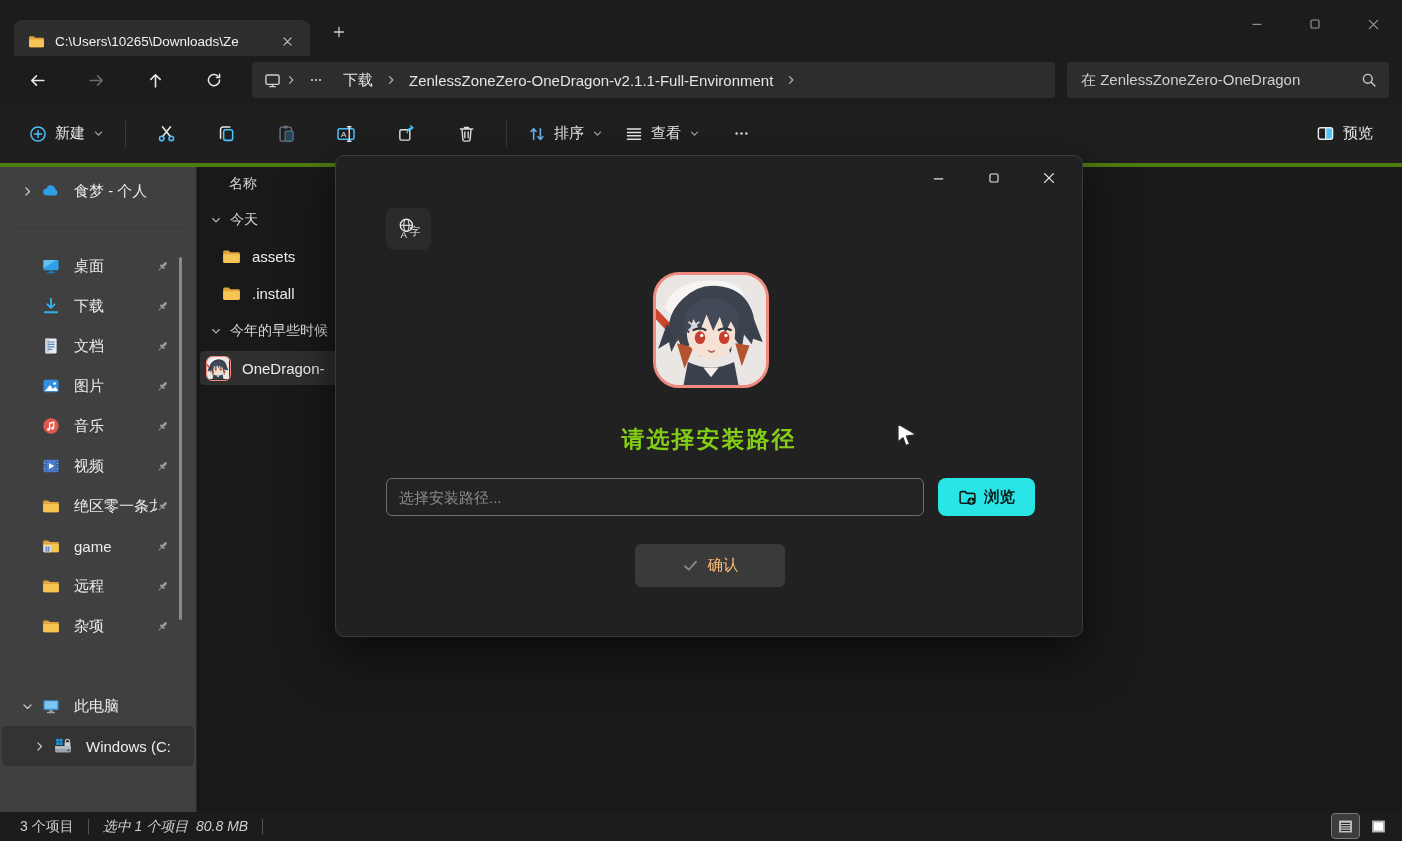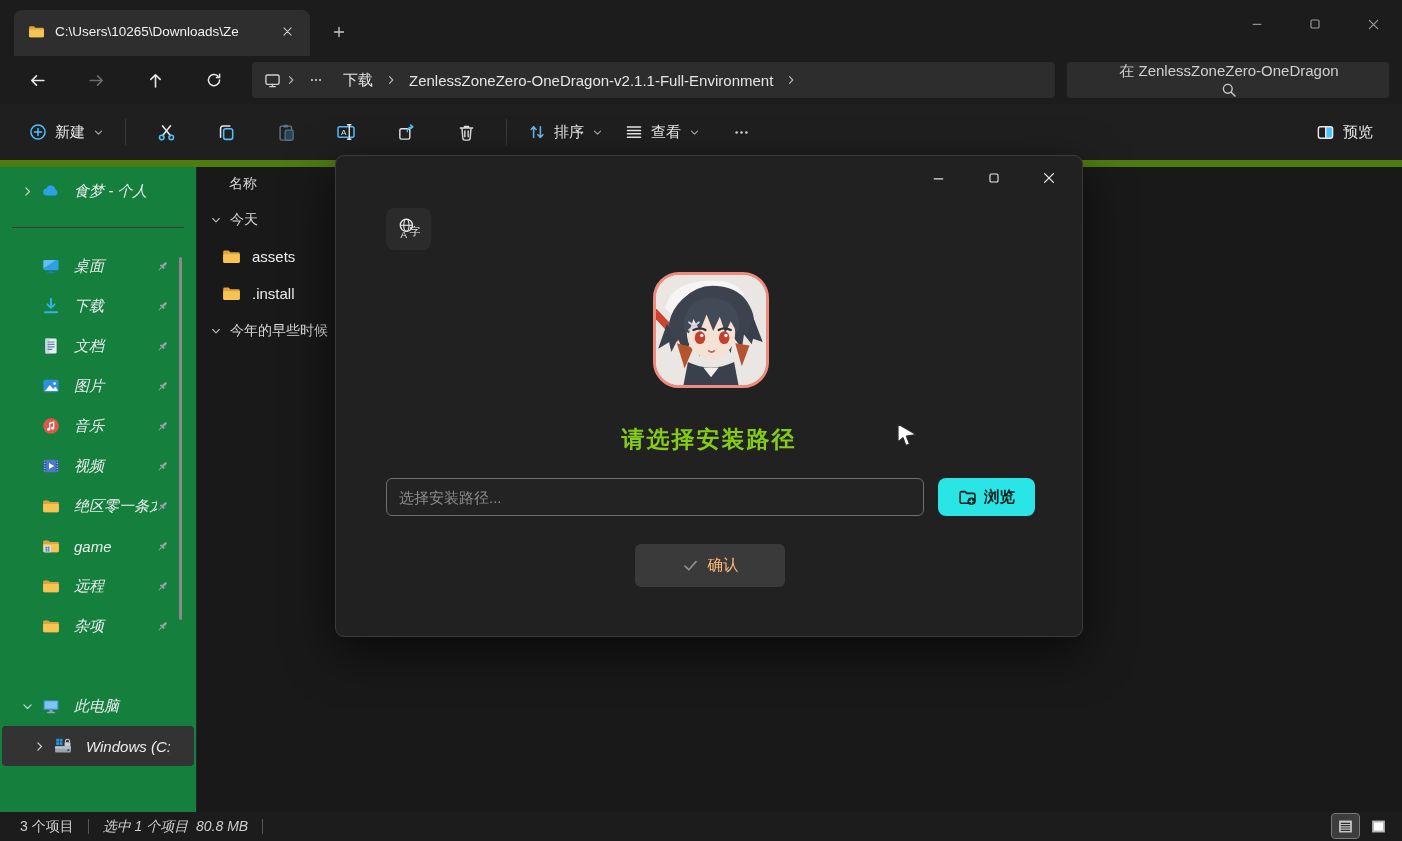--- a/index.html
+++ b/index.html
@@ -2,50 +2,50 @@
 <html><head>
 <meta charset="utf-8">
 <style>
   * { margin:0; padding:0; box-sizing:border-box; }
   html,body { width:1402px; height:841px; background:#101010; }
   body { font-family:"Liberation Sans","DejaVu Sans",sans-serif; color:#e8e8e8; overflow:hidden; }
   #app { position:relative; width:1402px; height:841px; background:#191919; overflow:hidden; }
 
   
   .titlebar { position:absolute; left:0; top:0; width:1402px; height:56px; background:#1c1c1c; }
-  .tab { position:absolute; left:14px; top:10px; width:296px; height:46px; background:#2e2e2e;
+  .tab { position:absolute; left:14px; top:20px; width:296px; height:46px; background:#2e2e2e;
          border-radius:8px 8px 0 0; display:flex; align-items:center; padding:0 10px 4px 14px; gap:10px; }
   .tab-title { font-size:13.5px; color:#f0f0f0; white-space:nowrap; overflow:hidden; flex:1; }
   .tab-close { width:26px; height:26px; display:flex; align-items:center; justify-content:center; border-radius:4px; }
   .newtab { position:absolute; left:322px; top:16px; width:34px; height:32px; display:flex; align-items:center; justify-content:center; }
   .wctrls { position:absolute; right:0; top:0; height:48px; display:flex; }
   .wctrl { width:58px; height:48px; display:flex; align-items:center; justify-content:center; color:#9a9a9a; }
 
   
   .navrow { position:absolute; left:0; top:56px; width:1402px; height:48px; background:#1c1c1c; display:flex; align-items:center; }
   .navbtn { width:44px; height:36px; margin-left:15px; display:flex; align-items:center; justify-content:center; border-radius:4px; }
   .navbtn.disabled svg { opacity:.38; }
   .addressbar { position:absolute; left:252px; top:6px; width:803px; height:36px; background:#2d2d2d;
                 border-radius:4px; display:flex; align-items:center; padding:0 12px; gap:4px; font-size:15px; color:#e4e4e4; }
   .crumb { padding:4px 8px; border-radius:4px; white-space:nowrap; }
   .crumb-sep { display:flex; align-items:center; color:#b8b8b8; }
   .searchbox { position:absolute; left:1067px; top:6px; width:322px; height:36px; background:#2d2d2d;
-               border-radius:4px; display:flex; align-items:center; padding:0 12px 0 14px;flex-direction:column; }
+               border-radius:4px; display:flex; align-items:center; padding:0 12px 0 14px; }
   .search-text { font-size:15px; color:#cfcfcf; flex:1; white-space:nowrap; overflow:hidden; }
 
   
   .toolbar { position:absolute; left:0; top:104px; width:1402px; height:63px; background:#1f1f1f;
-             border-bottom:7px solid #4d7c0f; display:flex; align-items:center; padding:0 18px; }
+             border-bottom:4px solid #4d7c0f; display:flex; align-items:center; padding:0 18px; }
   .tbtn { display:flex; align-items:center; gap:8px; height:38px; padding:0 11px; border-radius:4px; font-size:15px; color:#e8e8e8; }
   .tsep { width:1px; height:26px; background:#3a3a3a; margin:0 10px; }
   .ibtn { width:48px; height:38px; display:flex; align-items:center; justify-content:center; border-radius:4px; margin:0 6px; }
   .spacer { flex:1; }
 
   
-  .sidebar { position:absolute; left:0; top:167px; width:196px; bottom:29px; background:#15803d; padding-top:4px;font-style:italic; }
+  .sidebar { position:absolute; left:0; top:167px; width:196px; bottom:29px; background:#404040; padding-top:4px; }
   .srow { position:relative; height:40px; display:flex; align-items:center; padding:0 24px 0 12px; gap:2px; font-size:15px; border-radius:4px; margin:0 2px; }
   .srow.sel { background:#333333; }
   .chevslot { width:26px; min-width:26px; display:flex; align-items:center; justify-content:center; color:#cfcfcf; }
   .sic { width:18px; min-width:18px; height:18px; margin-right:12px; }
   .slabel { white-space:nowrap; overflow:hidden; flex:1; color:#ececec; }
   .pin { width:15px; min-width:15px; height:15px; margin-left:4px; }
   .sdivider { height:1px; background:#3a3a3a; margin:16px 12px 18px 12px; }
   .sgap { height:40px; }
   .sscroll { position:absolute; left:179px; top:90px; width:3px; height:363px; background:#8a8a8a; border-radius:2px; }
   .vdivider { position:absolute; left:196px; top:167px; width:1px; bottom:29px; background:#262626; }
@@ -642,20 +642,28 @@
       <span>.install</span>
     </div>
     <div class="fgroup">
       <span class="chevslot" style="width:20px;min-width:20px">
           <svg width="12" height="12" style="color:#b8b8b8">
             <use href="#i-chev-d"></use>
           </svg>
         </span>
       <span>今年的早些时候</span>
     </div>
+    <div class="frow sel">
+      <span class="mini-avatar">
+          <svg width="22" height="22" viewBox="0 0 100 100">
+            <use href="#i-avatar"></use>
+          </svg>
+        </span>
+      <span>OneDragon-</span>
+    </div>
   </div>
 
   <div class="dialog">
     <div class="dlg-controls">
       <span class="dlg-ctrl">
           <svg width="15" height="15">
             <use href="#i-min"></use>
           </svg>
         </span>
       <span class="dlg-ctrl">

